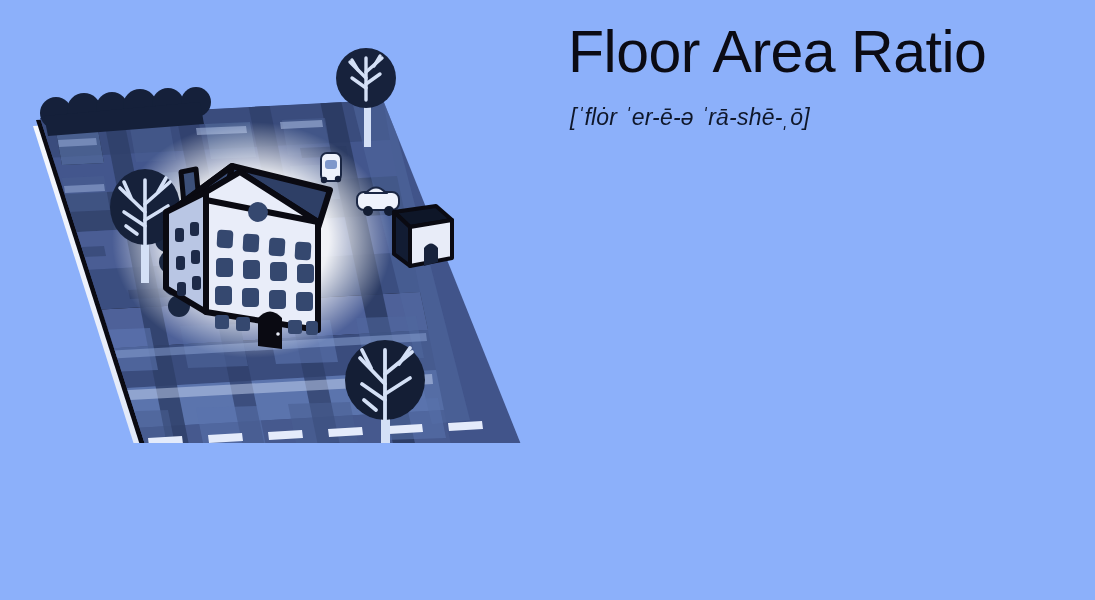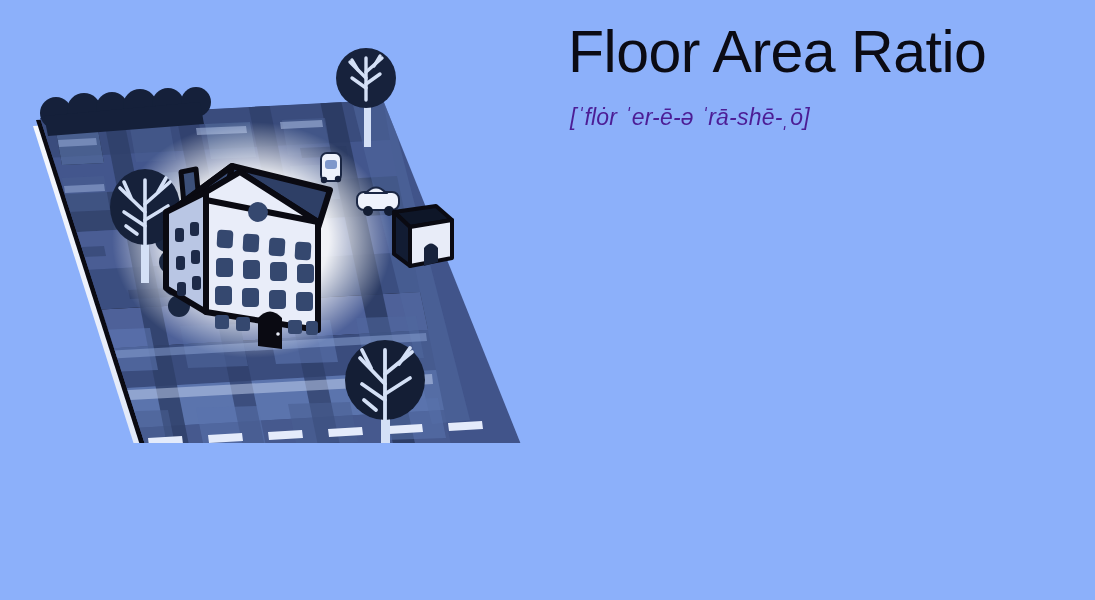--- a/index.html
+++ b/index.html
@@ -31,21 +31,21 @@
     font-weight: 400;
     letter-spacing: -0.5px;
     color: #0b0b14;
     margin: 0;
     white-space: nowrap;
   }
   .pronunciation {
     margin: 20px 0 0 2px;
     font-size: 23px;
     font-style: italic;
-    color: #4c1d95;
+    color: #0f172a;
     letter-spacing: 0.2px;
   }
   .definition {
     margin: 40px 0 0 0;
     font-size: 37px;
     line-height: 1.38;
     color: #0d0d18;
     letter-spacing: -0.2px;
     max-width: 500px;
   }

